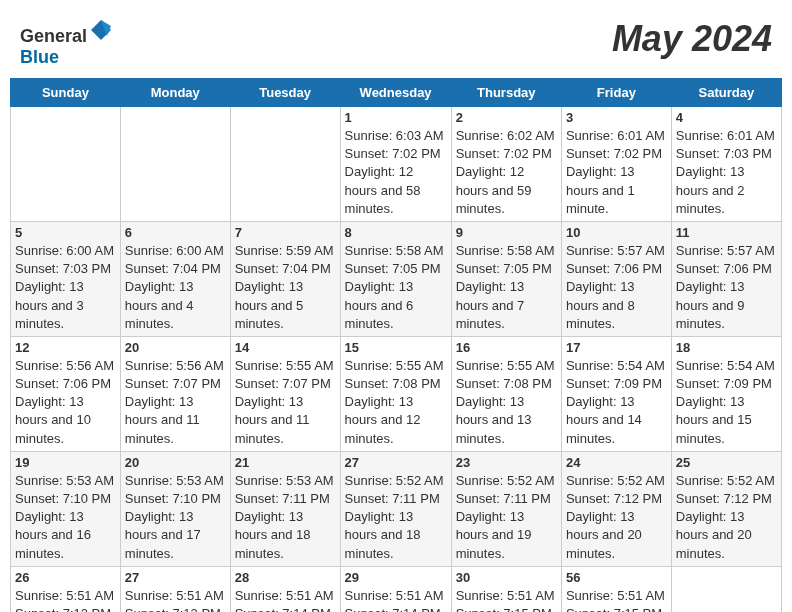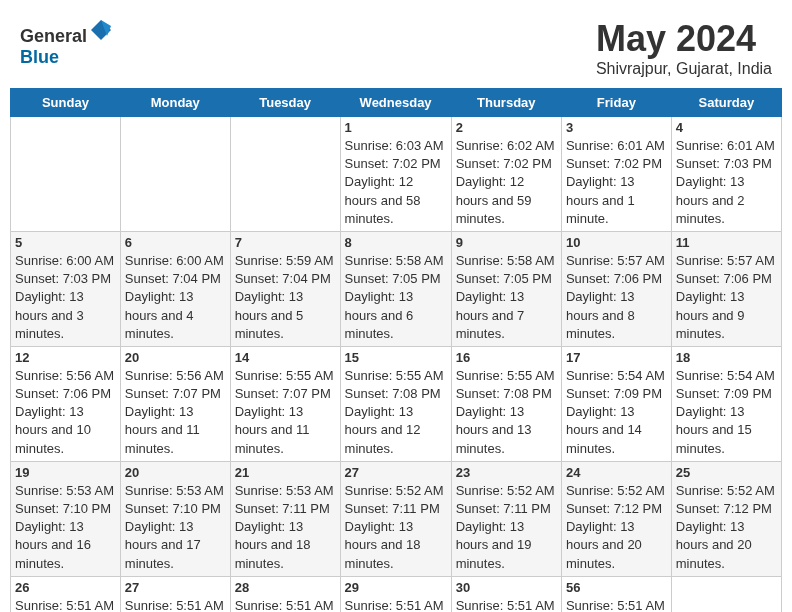--- a/index.html
+++ b/index.html
@@ -30,21 +30,22 @@
       font-size: 18px;
       font-weight: bold;
       color: #0369a1;
     }
     .logo-icon {
       width: 24px;
       height: 24px;
       margin-left: 2px;
     }
     .title-area {
-      text-align: left;
+      text-align: center;
+      font-style: italic;
     }
     .main-title {
       font-size: 36px;
       font-weight: bold;
       color: #333;
     }
     .subtitle {
       font-size: 16px;
       color: #333;
     }
@@ -96,21 +97,20 @@
     <div>
       <span class="logo-text-general">General</span><svg class="logo-icon" viewBox="0 0 24 24">
           <polygon points="12,2 22,12 12,22 2,12" fill="#1a6faf"></polygon>
           <polygon points="12,2 22,8 18,18" fill="#2288cc"></polygon>
         </svg><br>
       <span class="logo-text-blue">Blue</span>
     </div>
   </div>
   <div class="title-area">
     <div class="main-title">May 2024</div>
-    <div class="subtitle">Shivrajpur, Gujarat, India</div>
   </div>
 </div>
 
 <table class="calendar">
   <thead>
     <tr id="header-row">
         <th>Sunday</th>
         <th>Monday</th>
         <th>Tuesday</th>
         <th>Wednesday</th>

